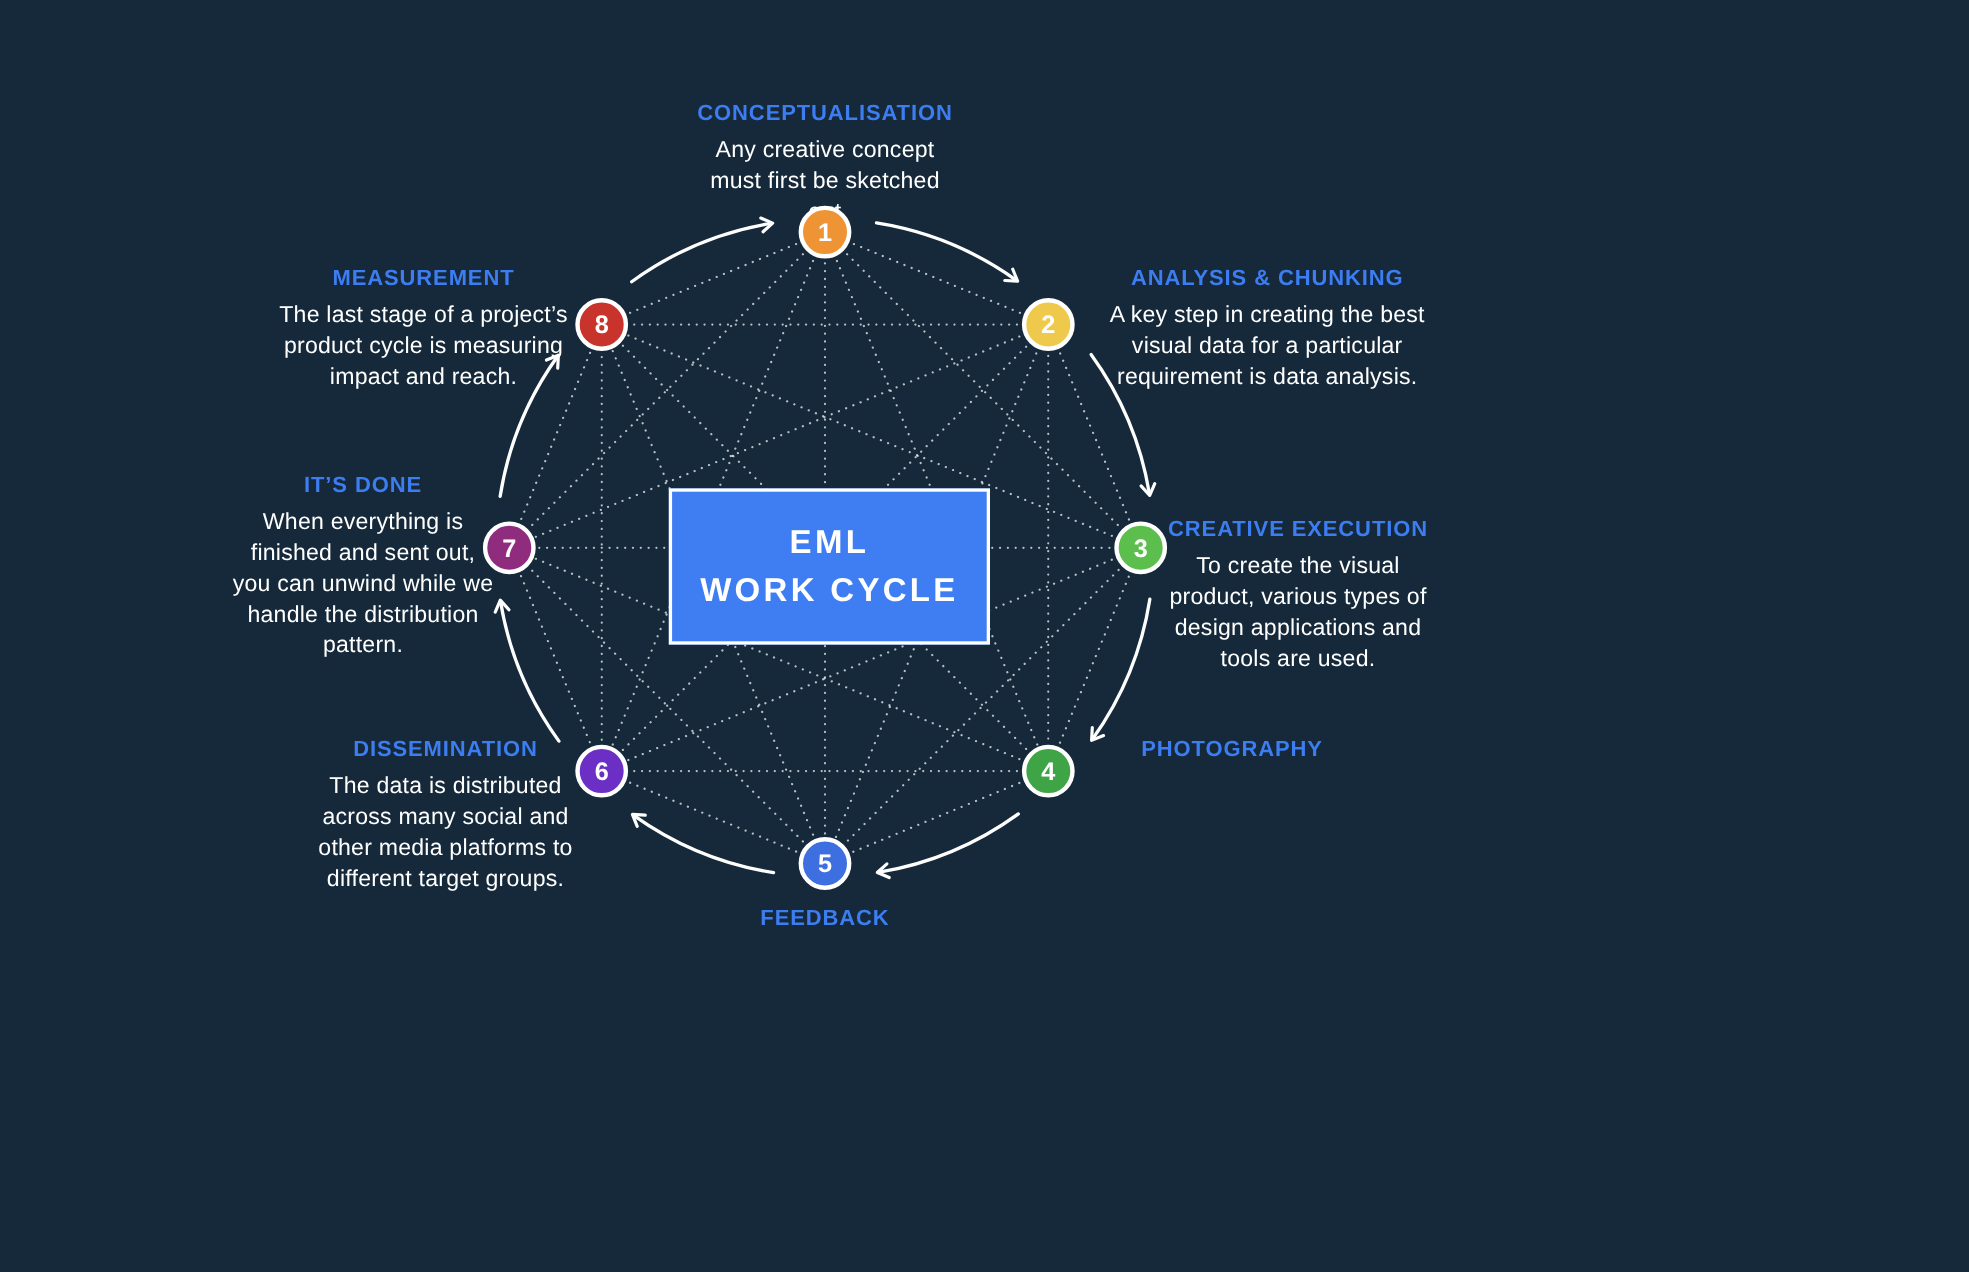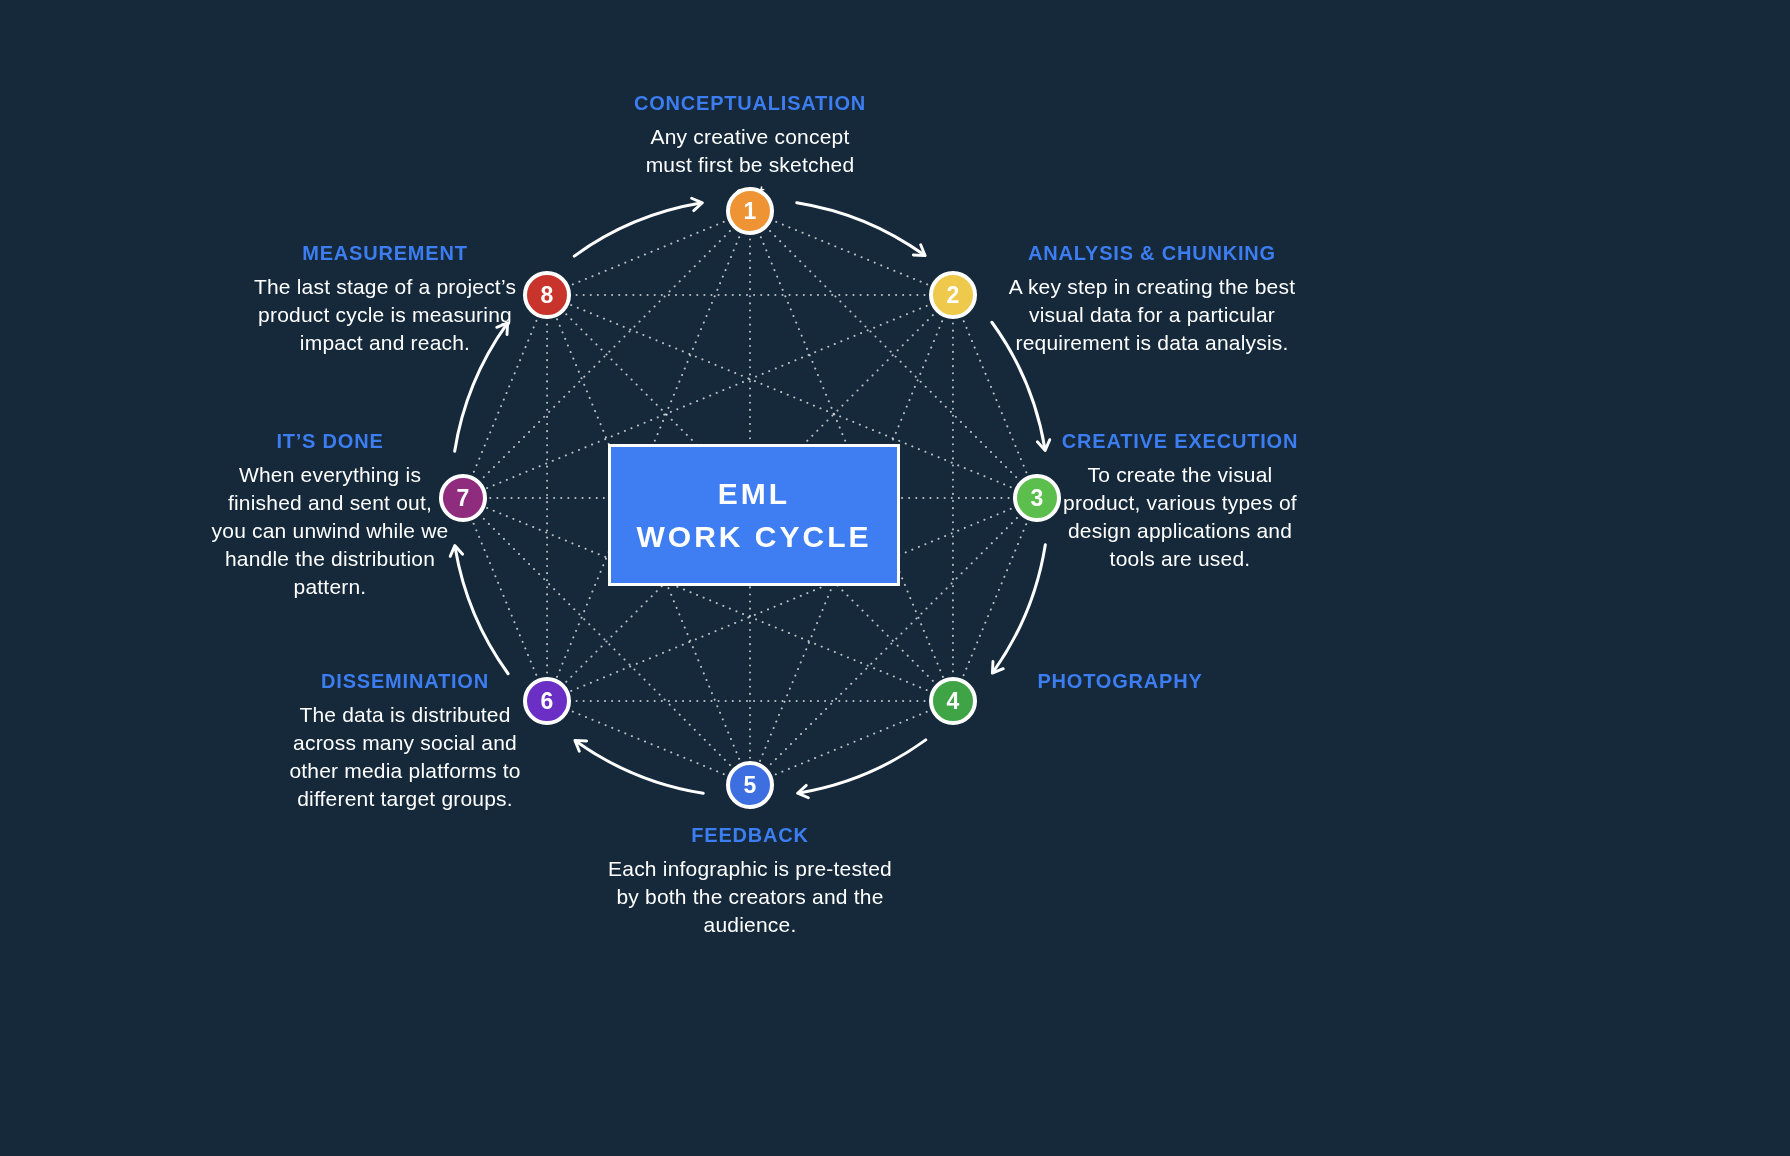--- a/index.html
+++ b/index.html
@@ -122,32 +122,31 @@
 <div class="stage-block" style="left:630px;top:80px;width:240px">
   <div class="stage-title">CONCEPTUALISATION</div>
   <div class="stage-desc">Any creative concept must first be sketched out</div>
 </div>
 
 <div class="stage-block" style="left:987px;top:230px;width:330px">
   <div class="stage-title">ANALYSIS &amp; CHUNKING</div>
   <div class="stage-desc">A key step in creating the best visual data for a particular requirement is data analysis.</div>
 </div>
 
-<div class="stage-block" style="left:1055px;top:418px;width:250px">
+<div class="stage-block" style="left:1055px;top:458px;width:250px">
   <div class="stage-title">CREATIVE EXECUTION</div>
   <div class="stage-desc">To create the visual product, various types of design applications and tools are used.</div>
 </div>
 
 <div class="stage-block" style="left:985px;top:658px;width:270px">
   <div class="stage-title">PHOTOGRAPHY</div>
 </div>
 
 <div class="stage-block" style="left:605px;top:812px;width:290px">
   <div class="stage-title">FEEDBACK</div>
-  <div class="stage-desc">Each infographic is pre-tested by both the creators and the audience.</div>
 </div>
 
 <div class="stage-block" style="left:270px;top:658px;width:270px">
   <div class="stage-title">DISSEMINATION</div>
   <div class="stage-desc">The data is distributed across many social and other media platforms to different target groups.</div>
 </div>
 
 <div class="stage-block" style="left:210px;top:418px;width:240px">
   <div class="stage-title">IT’S DONE</div>
   <div class="stage-desc">When everything is finished and sent out, you can unwind while we handle the distribution pattern.</div>

